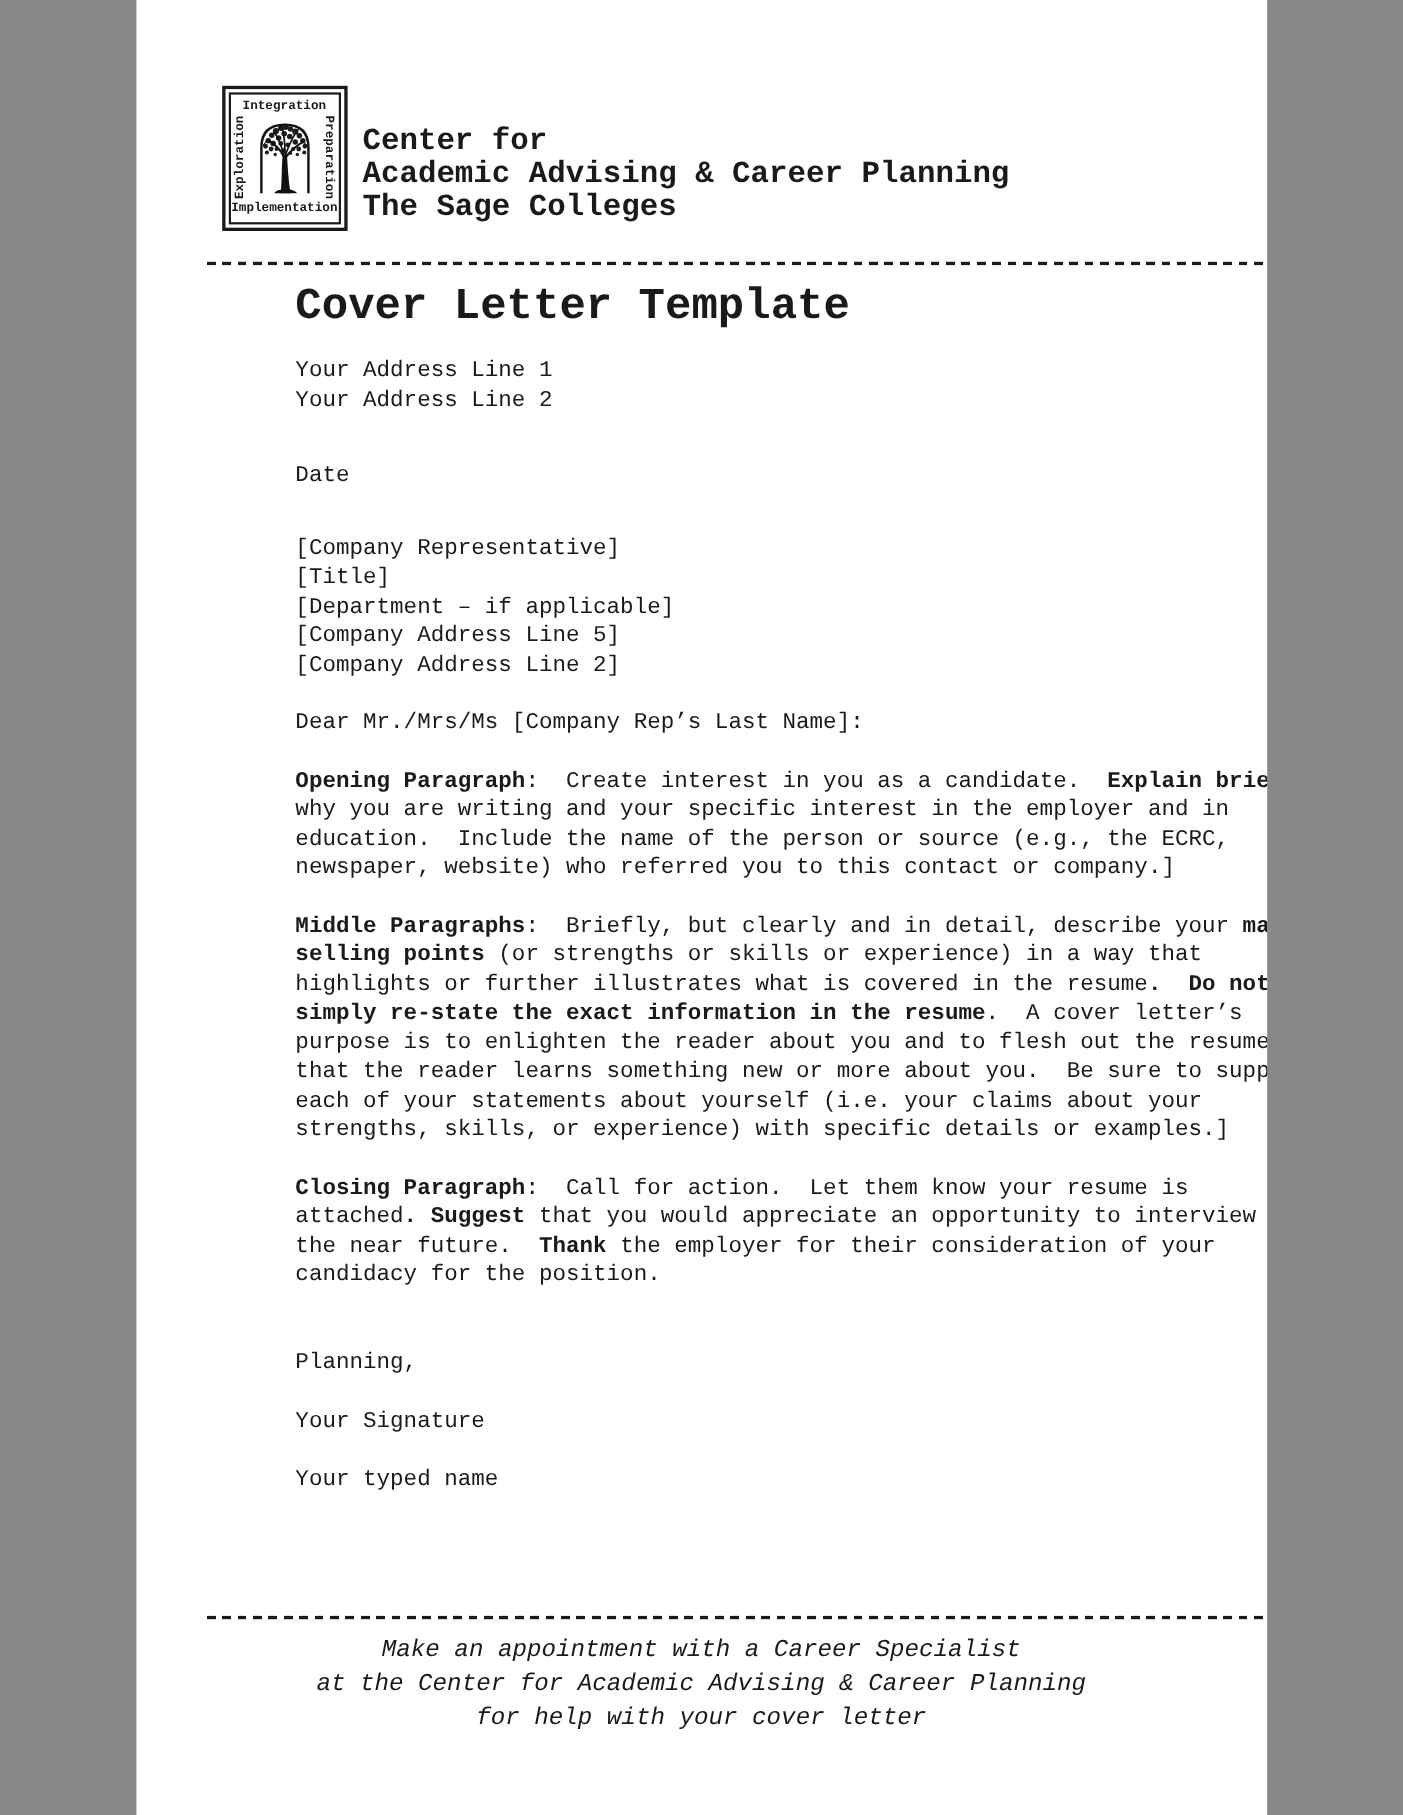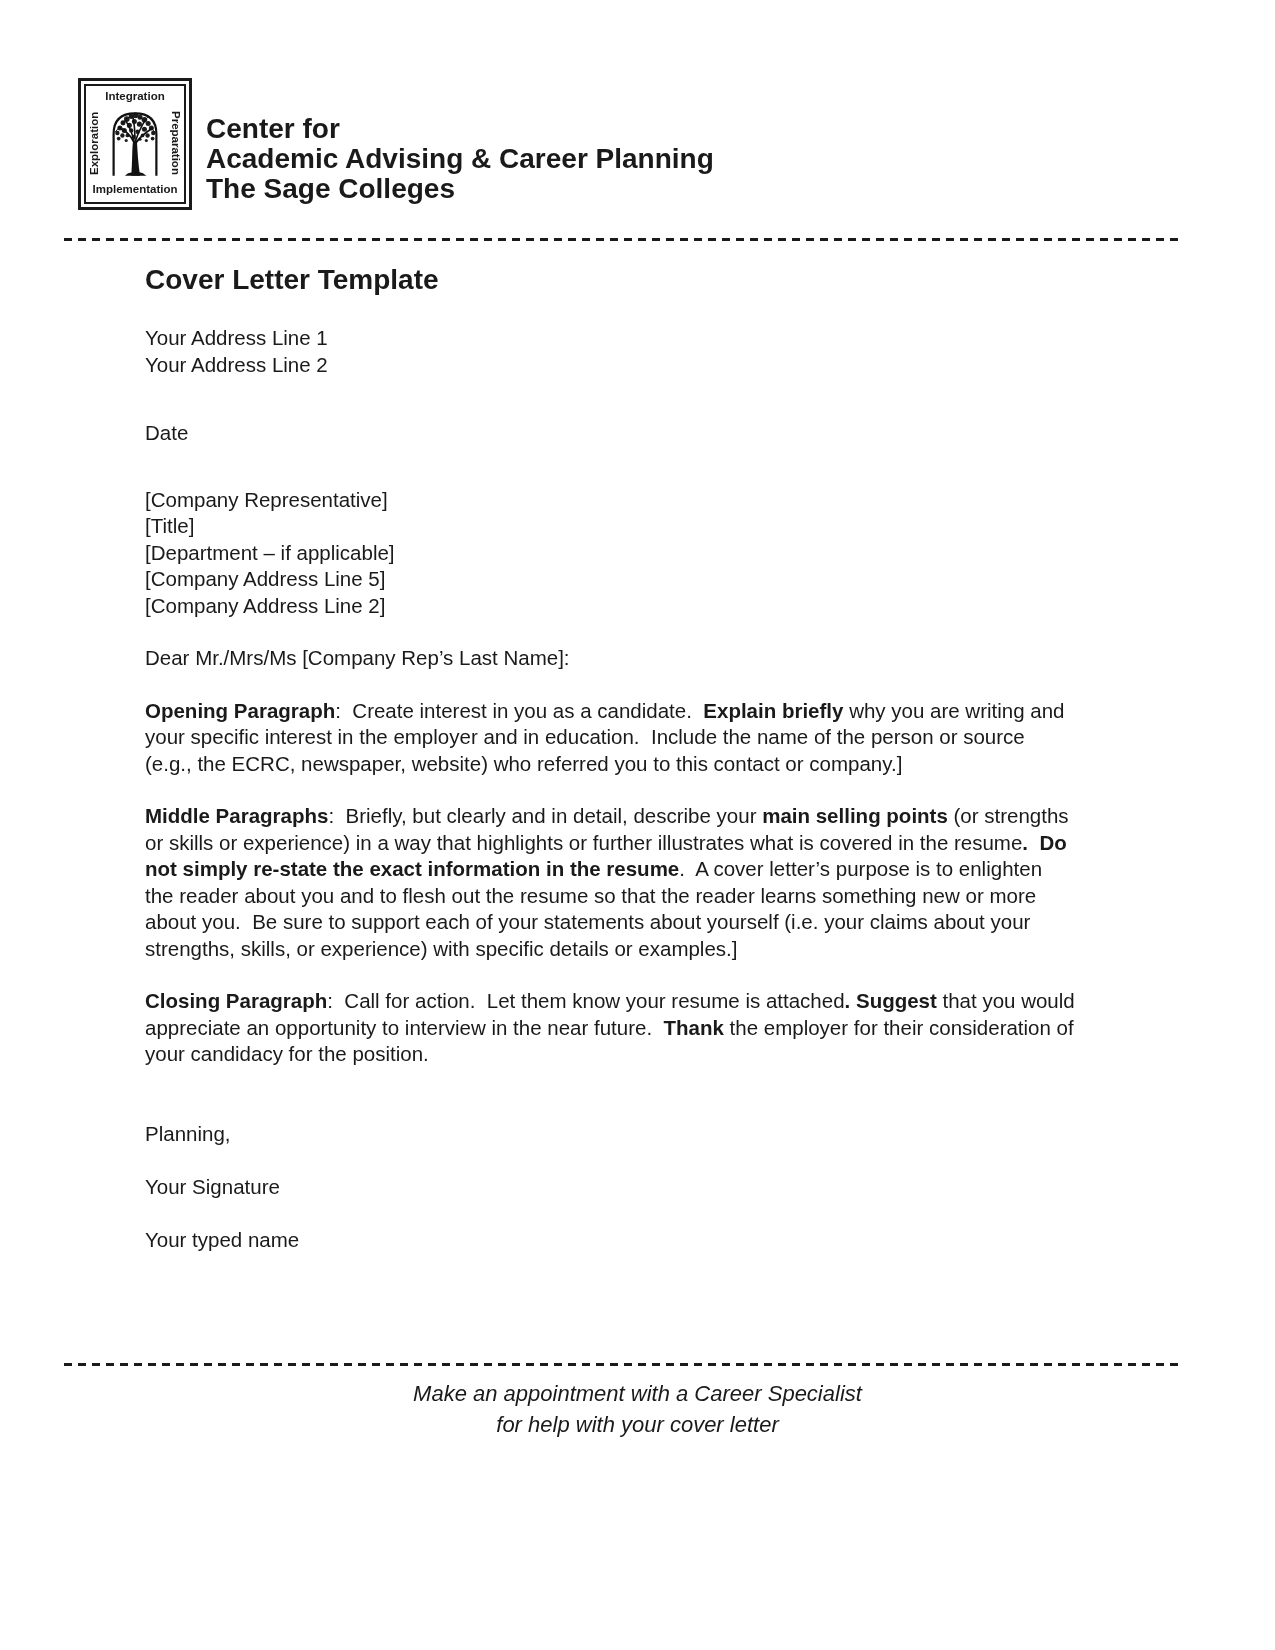--- a/index.html
+++ b/index.html
@@ -1,24 +1,24 @@
 <!DOCTYPE html>
 <html style="--ink: #1a1a1a; --paper: #ffffff;"><head>
 <meta charset="utf-8">
 <style>
   :root { --ink:#1a1a1a; --paper:#ffffff; }
   * { margin:0; padding:0; box-sizing:border-box; }
   html,body { background:#888; }
   .page {
     position:relative;
-    width:1275px; height:1650px;
+    width:1028px; height:1650px;
     margin:0 auto;
     background:var(--paper);
     color:var(--ink);
-    font-family:Liberation Sans, sans-serif;
+    font-family:Liberation Mono, monospace;
     overflow:hidden;
   }
 
   
   .letterhead { display:flex; padding:78px 0 0 78px; }
   .logo {
     width:114px; height:132px;
     border:3px solid var(--ink);
     padding:3px;
     flex:none;
@@ -47,21 +47,21 @@
   
   .divider {
     height:3px; width:1118px; margin-left:64px;
     background:repeating-linear-gradient(to right, var(--ink) 0 8px, transparent 8px 14px);
   }
   .divider.top { margin-top:28px; }
   .divider.bottom { margin-top:110px; }
 
   
   .body { margin:0 145px; width:930px; font-size:20.5px; line-height:26.5px; }
-  .body h1 { font-size:28px; line-height:36px; font-weight:bold; margin-top:21px; }
+  .body h1 { font-size:40px; line-height:36px; font-weight:bold; margin-top:21px; }
   .line { white-space:pre-wrap; }
   .addr { margin-top:27px; }
   .date-line { margin-top:42px; }
   .recipient { margin-top:40px; }
   .salutation { margin-top:26px; }
   .para { margin-top:26px; white-space:pre-wrap; }
   .para .b { font-weight:bold; }
   .signoff-start { margin-top:53px; }
   .signoff-gap { margin-top:26.5px; }
 
@@ -167,16 +167,17 @@
 
     <p class="line signoff-start">Planning,</p>
     <p class="line signoff-gap">Your Signature</p>
     <p class="line signoff-gap">Your typed name</p>
   </main>
 
   <div class="divider bottom"></div>
 
   <footer class="footer">
     <div>Make an appointment with a Career Specialist</div>
+    <div>at the Center for Academic Advising &amp; Career Planning</div>
     <div>for help with your cover letter</div>
   </footer>
 
 </div>
 
 </body></html>

